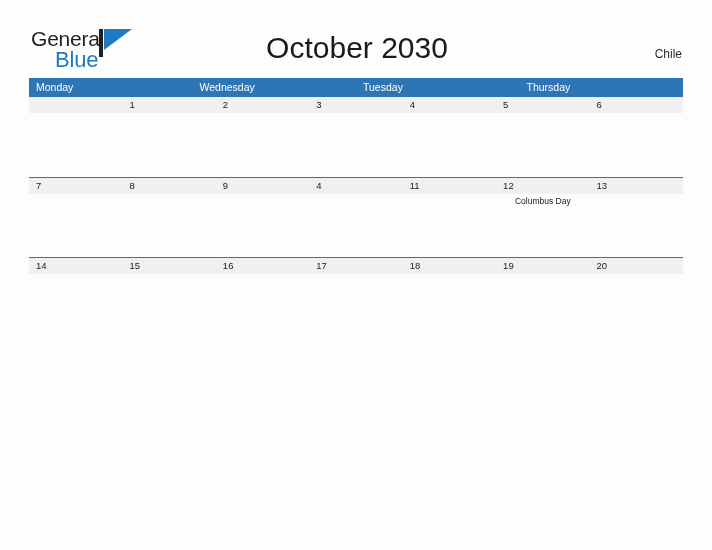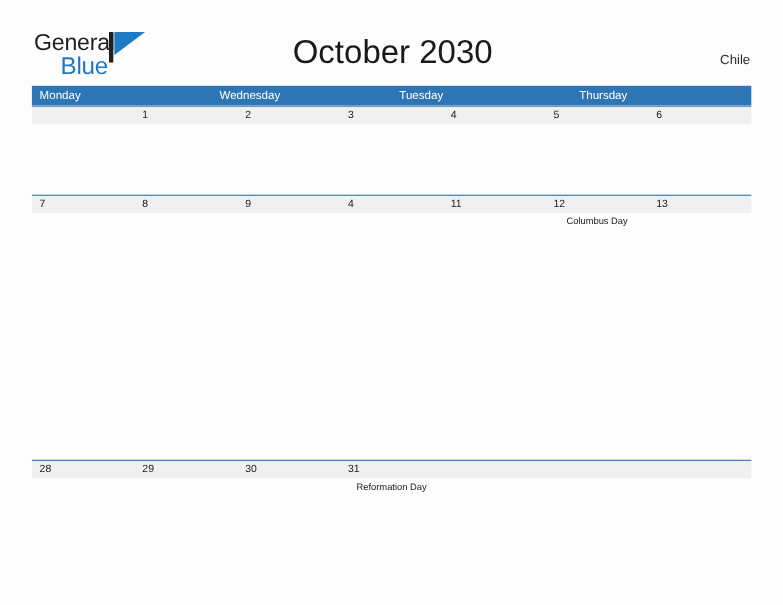--- a/index.html
+++ b/index.html
@@ -211,57 +211,46 @@
       <div class="event-cell"></div>
       <div class="event-cell"></div>
       <div class="event-cell"></div>
       <div class="event-cell"></div>
       <div class="event-cell">Columbus Day</div>
       <div class="event-cell"></div>
     </div>
   </div>
 
   <div class="week-row">
-    <div class="event-band">
-      <div class="event-cell"></div>
-      <div class="event-cell"></div>
-      <div class="event-cell"></div>
-      <div class="event-cell"></div>
-      <div class="event-cell"></div>
-      <div class="event-cell"></div>
-      <div class="event-cell"></div>
-    </div>
-  </div>
-
-  <div class="week-row">
-    <div class="event-band">
-      <div class="event-cell"></div>
-      <div class="event-cell"></div>
-      <div class="event-cell"></div>
-      <div class="event-cell"></div>
-      <div class="event-cell"></div>
-      <div class="event-cell"></div>
-      <div class="event-cell"></div>
-    </div>
-  </div>
-
-  <div class="week-row last">
     <div class="date-band">
-      <div class="date-cell">28</div>
-      <div class="date-cell">29</div>
-      <div class="date-cell">30</div>
-      <div class="date-cell">31</div>
-      <div class="date-cell"></div>
-      <div class="date-cell"></div>
-      <div class="date-cell"></div>
-    </div>
-    <div class="event-band">
-      <div class="event-cell"></div>
-      <div class="event-cell"></div>
-      <div class="event-cell"></div>
-      <div class="event-cell">Reformation Day</div>
-      <div class="event-cell"></div>
-      <div class="event-cell"></div>
-      <div class="event-cell"></div>
-    </div>
-  </div>
+      <div class="date-cell">14</div>
+      <div class="date-cell">15</div>
+      <div class="date-cell">16</div>
+      <div class="date-cell">17</div>
+      <div class="date-cell">18</div>
+      <div class="date-cell">19</div>
+      <div class="date-cell">20</div>
+    </div>
+    <div class="event-band">
+      <div class="event-cell"></div>
+      <div class="event-cell"></div>
+      <div class="event-cell"></div>
+      <div class="event-cell"></div>
+      <div class="event-cell"></div>
+      <div class="event-cell"></div>
+      <div class="event-cell"></div>
+    </div>
+  </div>
+
+  <div class="week-row">
+    <div class="event-band">
+      <div class="event-cell"></div>
+      <div class="event-cell"></div>
+      <div class="event-cell"></div>
+      <div class="event-cell"></div>
+      <div class="event-cell"></div>
+      <div class="event-cell"></div>
+      <div class="event-cell"></div>
+    </div>
+  </div>
+
 
 </div>
 
 </body></html>

